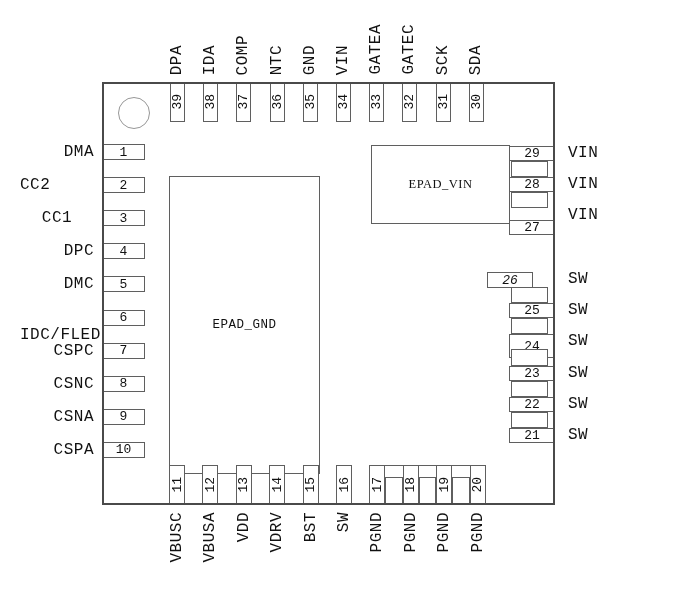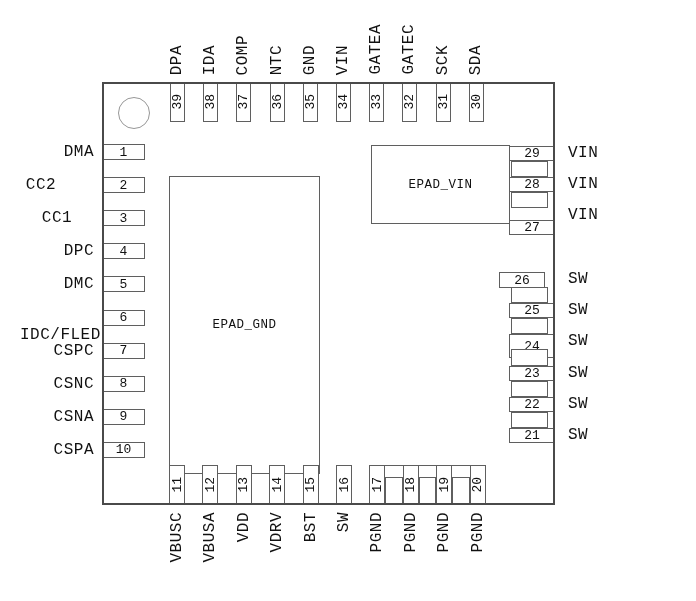--- a/index.html
+++ b/index.html
@@ -21,33 +21,33 @@
   .circle{border:1.5px solid #979797;border-radius:50%;background:#fff;}
 </style>
 </head>
 <body>
 
 <div class="canvas" id="canvas" style="--outline: #4a4a4a; --line: #5f5f5f; --text: #111111; --bg: #ffffff;">
 
   <div class="abs epad" style="left:169px;top:145px;width:151px;height:298px;margin-top:31px;">
     <span>EPAD_GND</span>
   </div>
-  <div class="abs epad" style="left:371px;top:145px;width:139px;height:79px;">
+  <div class="abs epad" style="left:371px;top:145px;width:139px;height:79px;font-family:Liberation Serif, serif;">
     <span>EPAD_VIN</span>
   </div>
 
   <div id="pins-layer">
       <div class="abs box cell" style="left: 102px; top: 144px; width: 43px; height: 16px;">
         <span class="num">1</span>
       </div>
       <div class="abs lbl" style="left: 20px; top: 144px; width: 74px; height: 16px; text-align: right;">DMA</div>
       <div class="abs box cell" style="left: 102px; top: 177.1px; width: 43px; height: 16px;">
         <span class="num">2</span>
       </div>
-      <div class="abs lbl" style="left: 4px; top: 177.1px; width: 74px; height: 16px; text-align: center; font-family: Liberation Mono, monospace;">CC2</div>
+      <div class="abs lbl" style="left: 20px; top: 177.1px; width: 74px; height: 16px; text-align: left; font-family: Liberation Mono, monospace;">CC2</div>
       <div class="abs box cell" style="left: 102px; top: 210.2px; width: 43px; height: 16px;">
         <span class="num">3</span>
       </div>
       <div class="abs lbl" style="left: 20px; top: 210.2px; width: 74px; height: 16px; text-align: center;">CC1</div>
       <div class="abs box cell" style="left: 102px; top: 243.3px; width: 43px; height: 16px;">
         <span class="num">4</span>
       </div>
       <div class="abs lbl" style="left: 20px; top: 243.3px; width: 74px; height: 16px; text-align: right;">DPC</div>
       <div class="abs box cell" style="left: 102px; top: 276.4px; width: 43px; height: 16px;">
         <span class="num">5</span>
@@ -120,21 +120,21 @@
       <div class="abs box" style="left: 511px; top: 161px; width: 37px; height: 16px;"></div>
       <div class="abs box cell" style="left: 509px; top: 177px; width: 46px; height: 15px;">
         <span class="num">28</span>
       </div>
       <div class="abs lbl" style="left: 568px; top: 176px; height: 16px;">VIN</div>
       <div class="abs box" style="left: 511px; top: 192px; width: 37px; height: 16px;"></div>
       <div class="abs box cell" style="left: 509px; top: 208px; width: 46px; height: 15px; margin-top: 12px;">
         <span class="num">27</span>
       </div>
       <div class="abs lbl" style="left: 568px; top: 207px; height: 16px;">VIN</div>
-      <div class="abs box cell" style="left: 499px; top: 272px; width: 46px; height: 16px;">
+      <div class="abs box cell" style="left: 487px; top: 272px; width: 46px; height: 16px; font-style: italic;">
         <span class="num">26</span>
       </div>
       <div class="abs lbl" style="left: 568px; top: 271px; height: 16px;">SW</div>
       <div class="abs box" style="left: 511px; top: 287px; width: 37px; height: 16.2px;"></div>
       <div class="abs box cell" style="left: 509px; top: 303.2px; width: 46px; height: 15px;">
         <span class="num">25</span>
       </div>
       <div class="abs lbl" style="left: 568px; top: 302.2px; height: 16px;">SW</div>
       <div class="abs box" style="left: 511px; top: 318.2px; width: 37px; height: 16.2px;"></div>
       <div class="abs box cell" style="left: 509px; top: 334.4px; width: 46px; height: 24px;">

